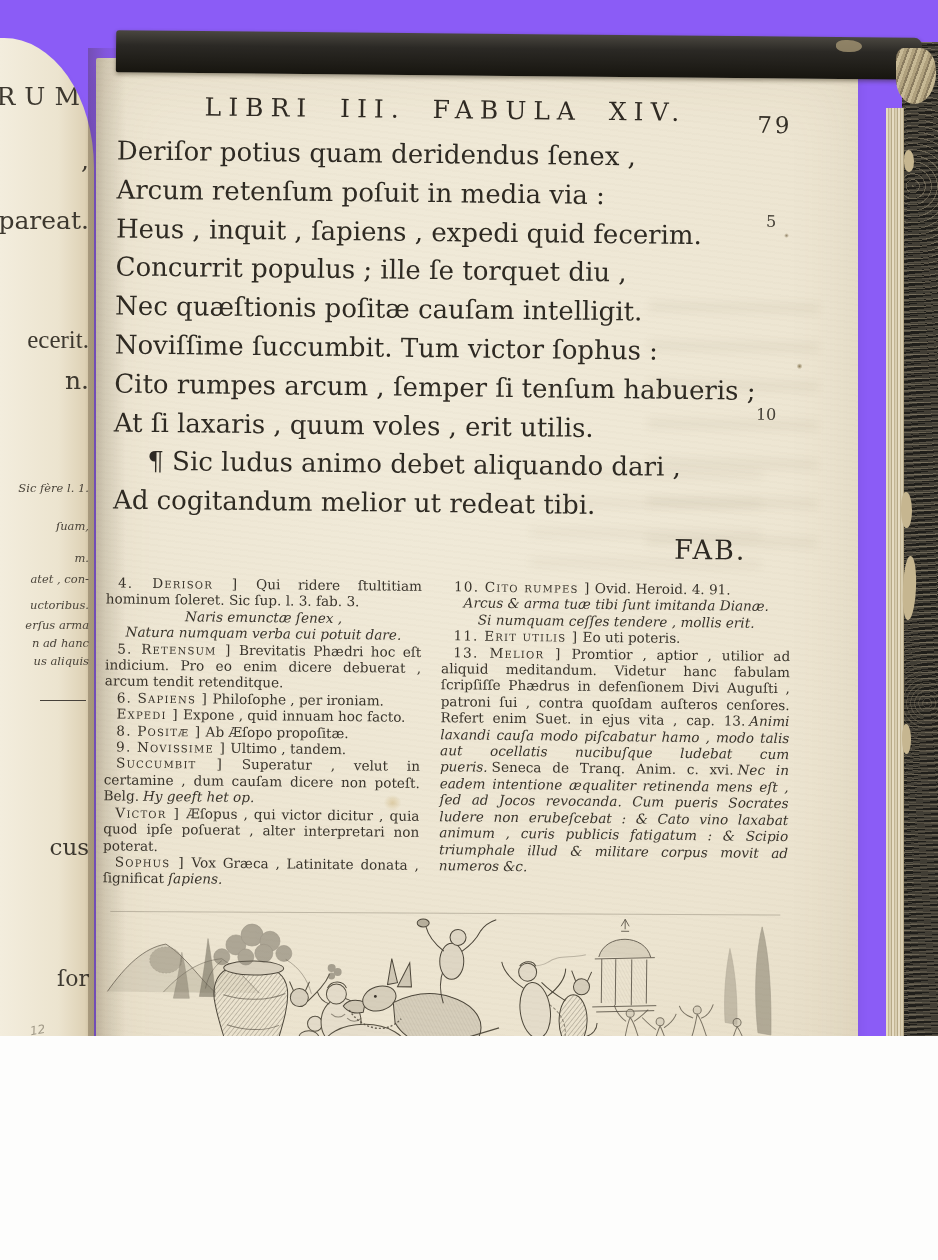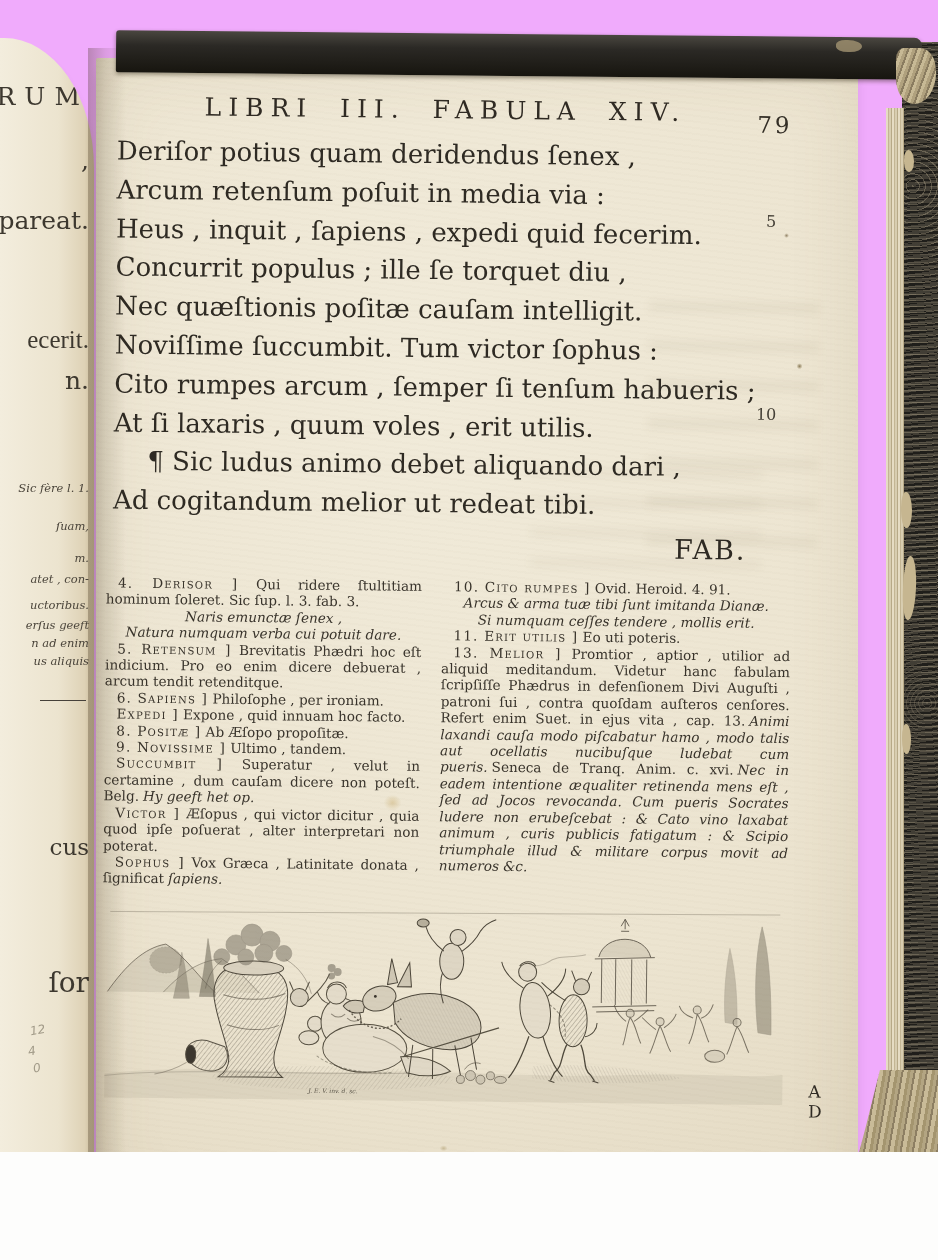--- a/index.html
+++ b/index.html
@@ -1,17 +1,17 @@
 <!DOCTYPE html>
 <html><head>
 <meta charset="utf-8">
 <style>
   html,body{margin:0;padding:0;background:#fdfdfc;}
-  .photo{position:relative;width:938px;height:1152px;overflow:hidden;
-         font-family:"DejaVu Serif","Liberation Serif",serif;background:#f0abfc;}
+  .photo{position:relative;width:938px;height:1036px;overflow:hidden;
+         font-family:"DejaVu Serif","Liberation Serif",serif;background:#8b5cf6;}
 
   
   .cover-top{position:absolute;left:116px;top:34px;width:806px;height:42px;z-index:5;
     background:linear-gradient(180deg,#4a4740 0%,#2b2925 35%,#17150f 100%);
     transform:rotate(0.55deg);border-radius:3px 8px 2px 2px;
     box-shadow:0 2px 4px rgba(40,30,10,.45);}
   .cover-chip-a{position:absolute;left:836px;top:40px;width:26px;height:12px;z-index:6;
     background:#a2937257;background:#a29372;opacity:.8;border-radius:40% 60% 50% 50%;}
   .board-right{position:absolute;right:0;top:42px;width:36px;height:1202px;z-index:1;
     background-color:#34322c;
@@ -118,26 +118,26 @@
     <div class="frag big" style="top:44px;letter-spacing:9px;">RUM</div>
     <div class="frag big" style="top:108px;">,</div>
     <div class="frag big" style="top:168px;">pareat.</div>
     <div class="frag big" style="top:288px;font-family:Liberation Serif, serif;">ecerit.</div>
     <div class="frag big" style="top:328px;">n.</div>
     <div class="frag sm" style="top:443px;">Sic fère l. 1.</div>
     <div class="frag sm" style="top:481px;">ſuam,</div>
     <div class="frag sm" style="top:513px;">m.</div>
     <div class="frag sm" style="top:534px;">atet ,  con-</div>
     <div class="frag sm" style="top:560px;">uctoribus.</div>
-    <div class="frag sm" style="top:580px;">erſus geeft</div>
-    <div class="frag sm" style="top:598px;">n ad enim</div>
+    <div class="frag sm" style="top:580px;">erſus arma</div>
+    <div class="frag sm" style="top:598px;">n ad hanc</div>
     <div class="frag sm" style="top:616px;font-style:italic;">us aliquis</div>
     <div class="frag-rule" style="top:662px;"></div>
     <div class="frag big" style="top:796px;font-size:23px;">cus</div>
-    <div class="frag big" style="top:928px;font-size:28px;margin-left:36px;">ſor</div>
+    <div class="frag big" style="top:928px;font-size:22px;margin-left:36px;">ſor</div>
     <div class="hand" style="left:30px;top:985px;">12</div>
     <div class="hand" style="left:28px;top:1006px;">4</div>
     <div class="hand" style="left:33px;top:1023px;">0</div>
   </div>
 
   <div class="gutter"></div>
 
   <div class="page">
     <div class="content">
 

